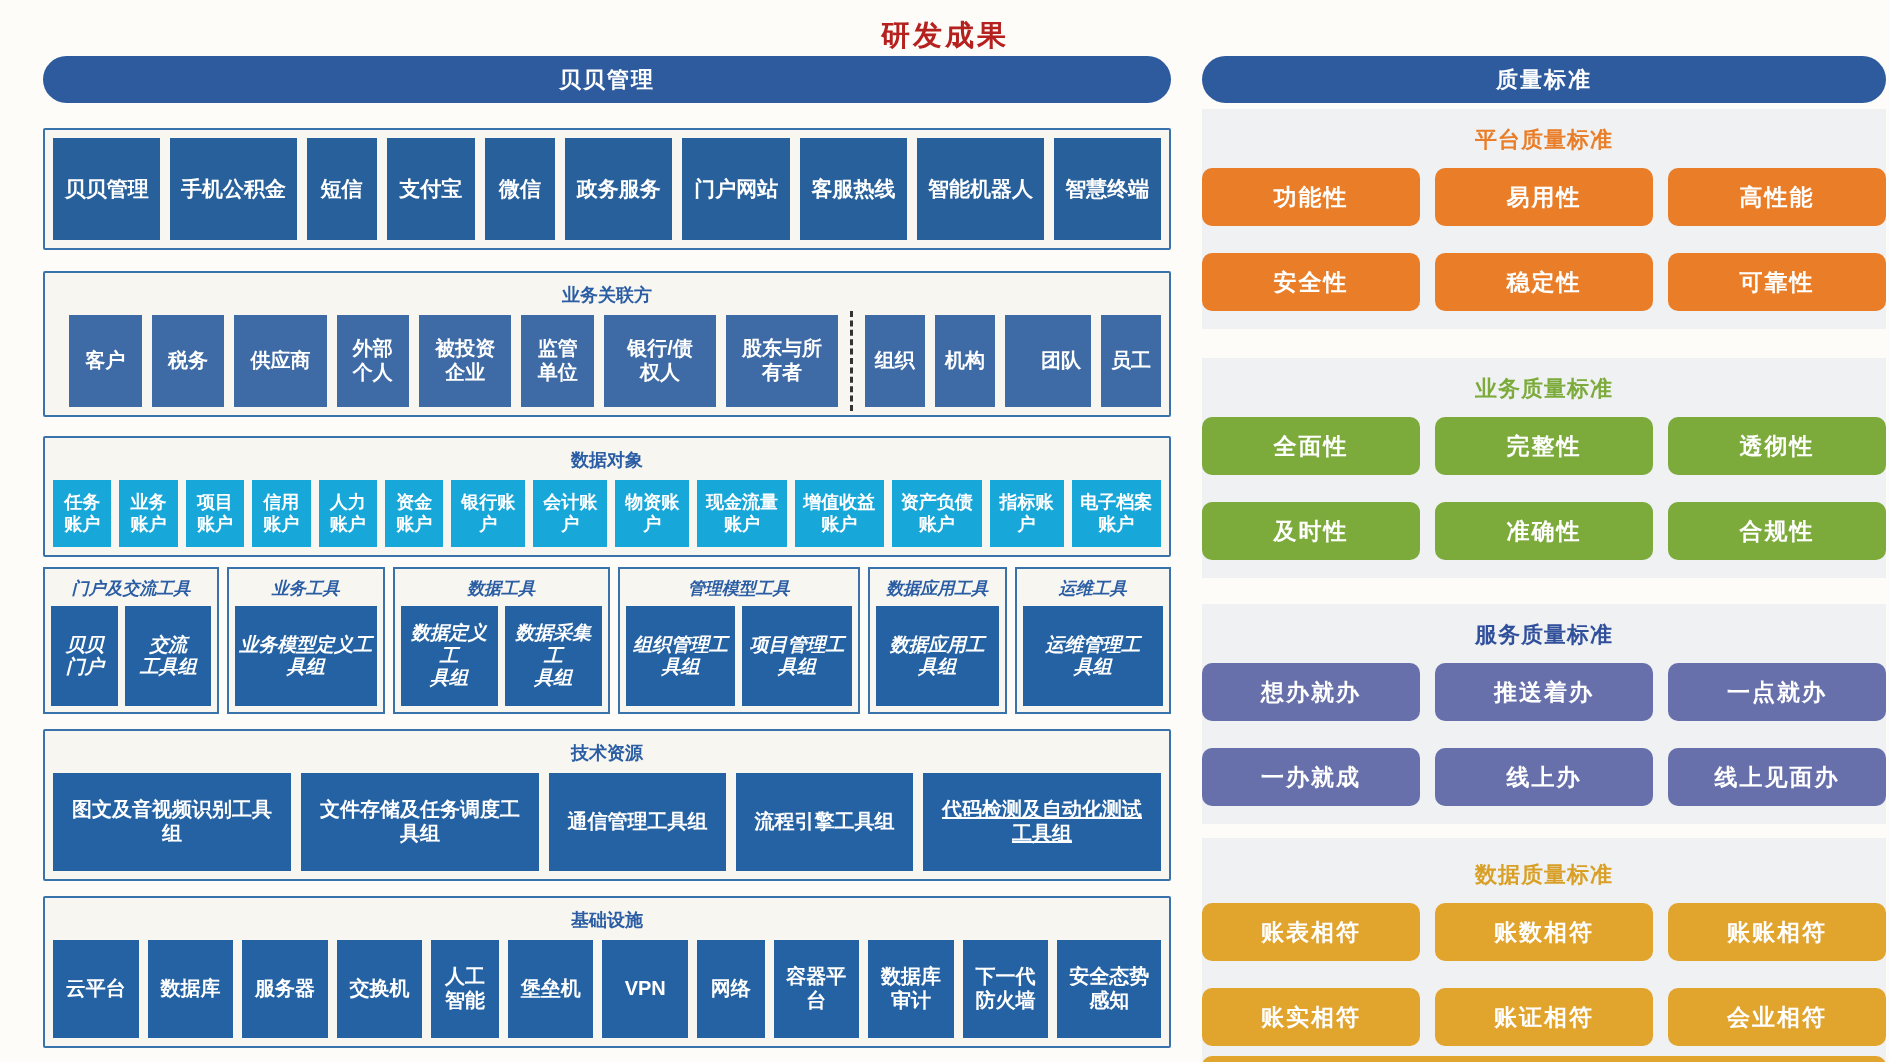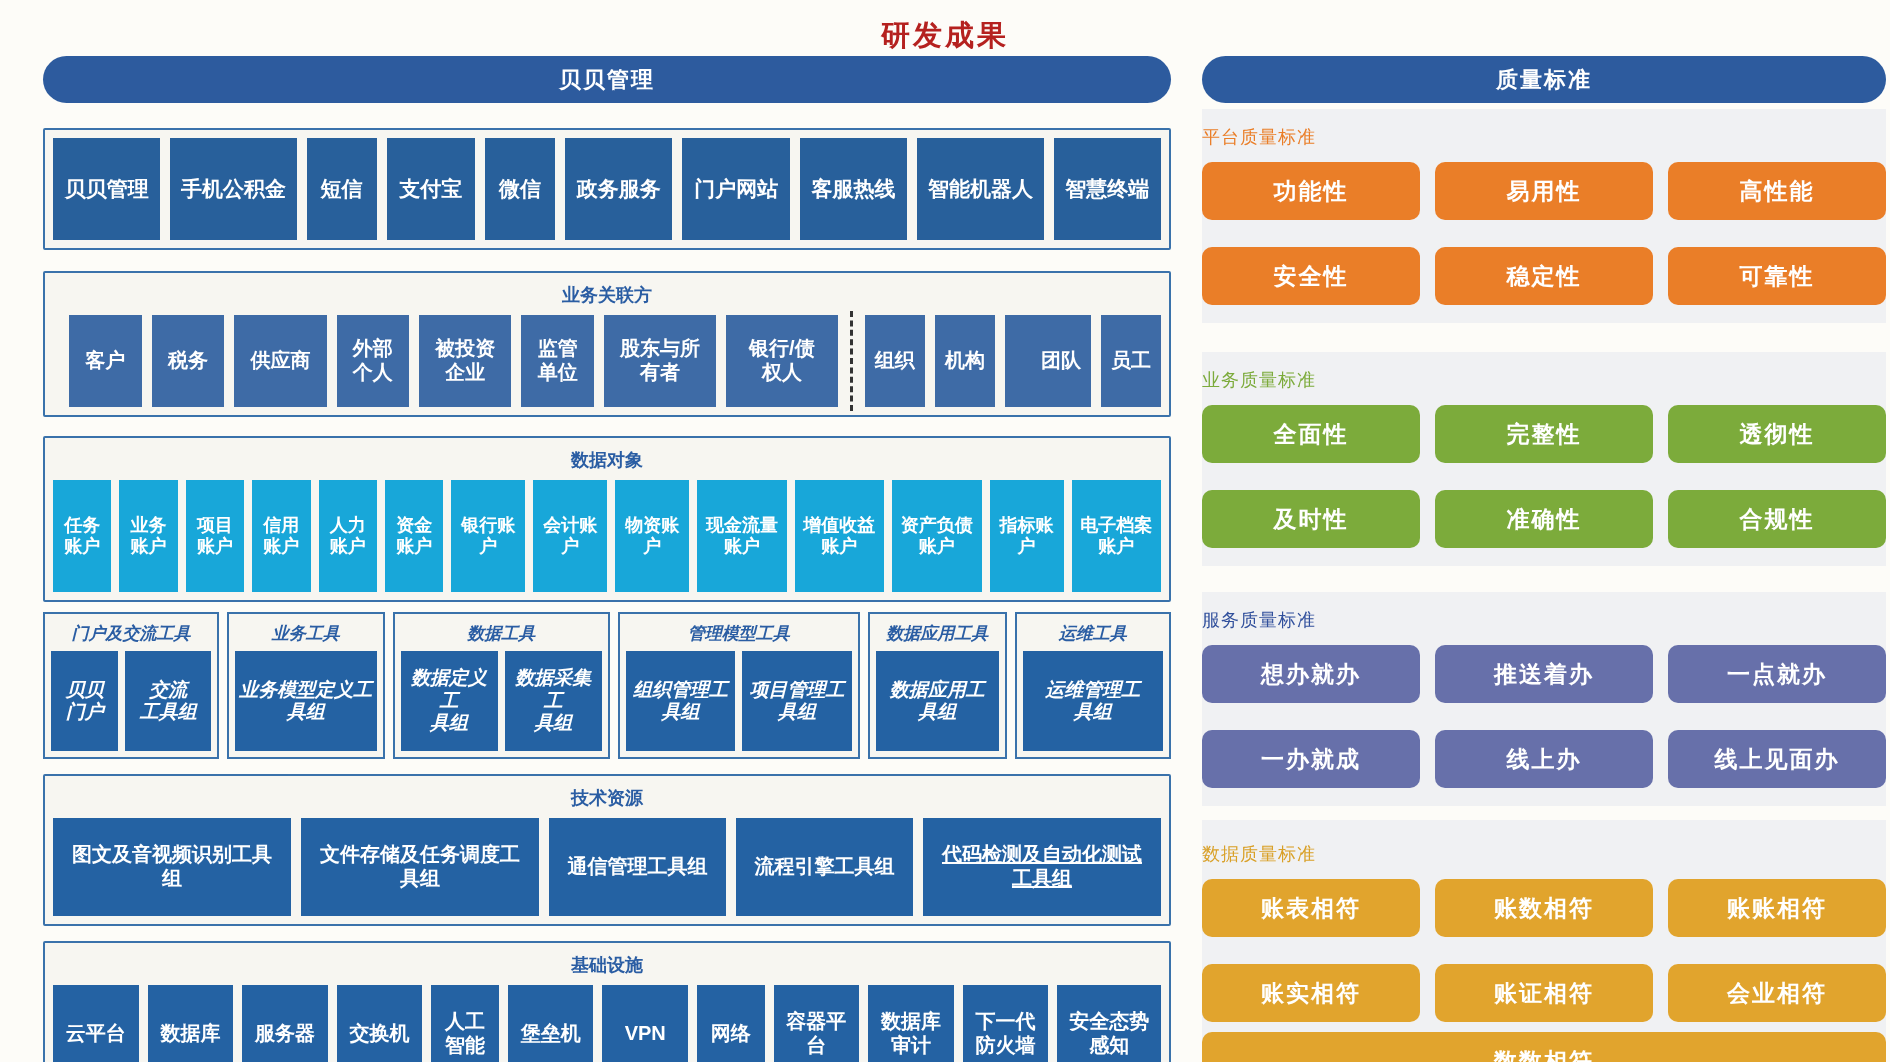--- a/index.html
+++ b/index.html
@@ -71,21 +71,21 @@
   .blue1{background:var(--blue1);}
   .blue2{background:var(--blue2);}
   .blue3{background:var(--blue3);}
   .cyanbox{background:var(--cyan);}
   .g1{margin-bottom:21px;}
   .g1 .box{height:102px;font-size:21px;}
   .g2{margin-bottom:19px;}
   .g2 .box{height:92px;font-size:20px;}
   .g3{margin-bottom:10px;}
   .g3 .boxrow{gap:8px;}
-  .g3 .box{height:112px;font-size:18px;}
+  .g3 .box{height:67px;font-size:18px;}
   .vdivider{width:0;border-left:3px dashed #333;align-self:stretch;margin:-4px 2px;}
 
   .toolsrow{display:flex;gap:8px;margin-bottom:15px;}
   .tgroup{
     border:2px solid var(--group-border);
     background:var(--group-bg);
     padding:6px;min-width:0;font-style:italic;
   }
   .tgroup .gtitle{font-size:17px;padding:2px 0 6px;}
   .tgroup .boxrow{gap:7px;}
@@ -97,21 +97,21 @@
   .tg5{flex:125 1 0;}
   .tg6{flex:143 1 0;}
 
   .g5{margin-bottom:15px;}
   .g5 .box{height:98px;font-size:20px;}
   .g6 .box{height:98px;font-size:20px;}
   .g6 .boxrow{gap:9px;}
 
   
   .qsec{background:var(--sec-bg);padding:16px 0 18px;}
-  .qtitle{text-align:left;font-size:18px;font-weight:normal;margin-bottom:13px;letter-spacing:1px;}
+  .qtitle{text-align:center;font-size:22px;font-weight:bold;margin-bottom:13px;letter-spacing:1px;}
   .qgrid{display:grid;grid-template-columns:repeat(3,1fr);gap:27px 15px;}
   .qbox{
     height:58px;border-radius:10px;
     display:flex;align-items:center;justify-content:center;
     color:#fff;font-size:23px;font-weight:bold;letter-spacing:2px;
   }
   .qbox.full{margin-top:10px;}
   .sec-orange{margin-bottom:29px;}
   .sec-orange .qtitle{color:var(--orange);}
   .sec-orange .qbox{background:var(--orange);}
@@ -157,24 +157,24 @@
 
         <div class="box blue2" style="flex-grow: 3.5; margin-left: 16px;">客户</div>
             <div class="box blue2" style="flex-grow: 3.5;">税务</div>
             <div class="box blue2" style="flex-grow: 4.5;">供应商</div>
             <div class="box blue2" style="flex-grow: 3.5;">外部
 个人</div>
             <div class="box blue2" style="flex-grow: 4.5;">被投资
 企业</div>
             <div class="box blue2" style="flex-grow: 3.5;">监管
 单位</div>
+            <div class="box blue2" style="flex-grow: 5.5;">银行/债
+权人</div>
             <div class="box blue2" style="flex-grow: 5.5;">股东与所
 有者</div>
-            <div class="box blue2" style="flex-grow: 5.5;">银行/债
-权人</div>
           </div>
         <div class="vdivider"></div>
         <div class="subrow int">
 
         <div class="box blue2" style="flex-grow: 3.5;">组织</div>
             <div class="box blue2" style="flex-grow: 3.5;">机构</div>
             <div class="box blue2" style="flex-grow: 3.5; padding-left: 28px;">团队</div>
             <div class="box blue2" style="flex-grow: 3.5;">员工</div>
           </div>
       </div>

